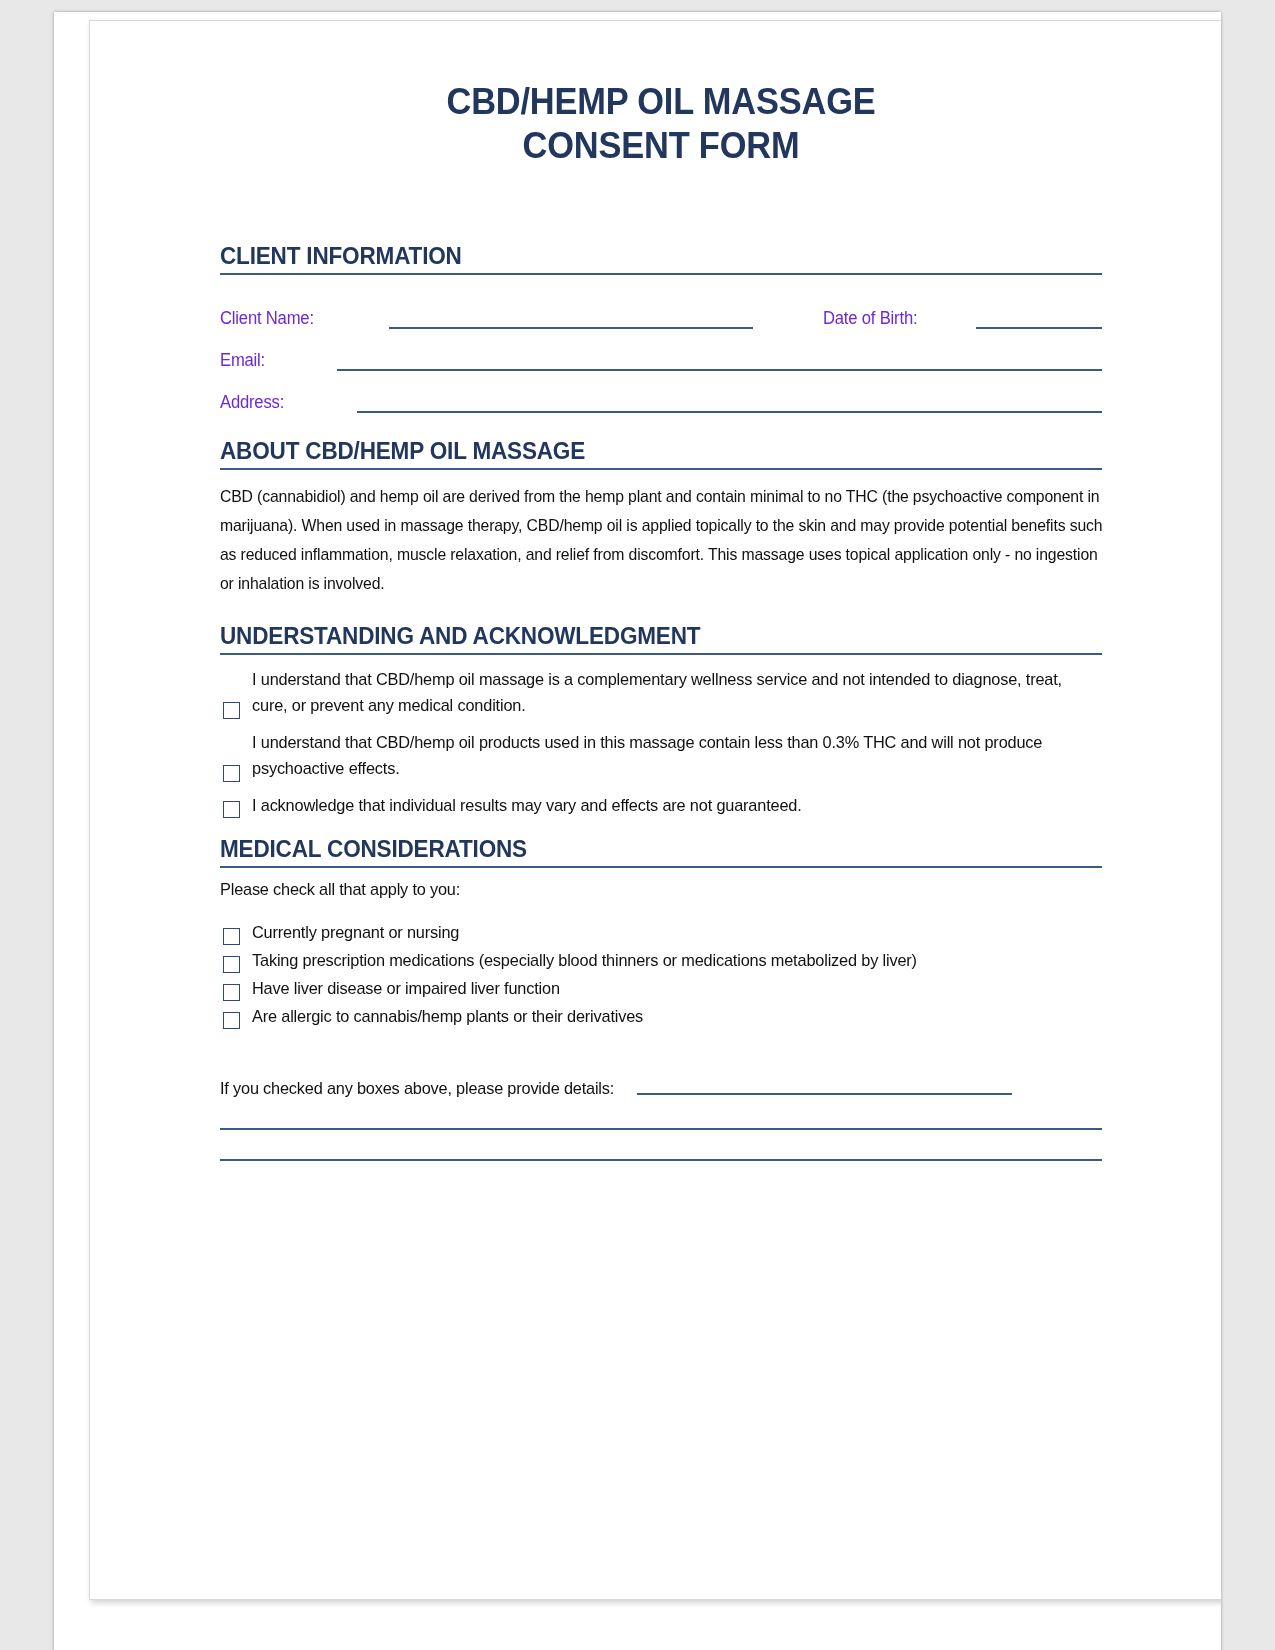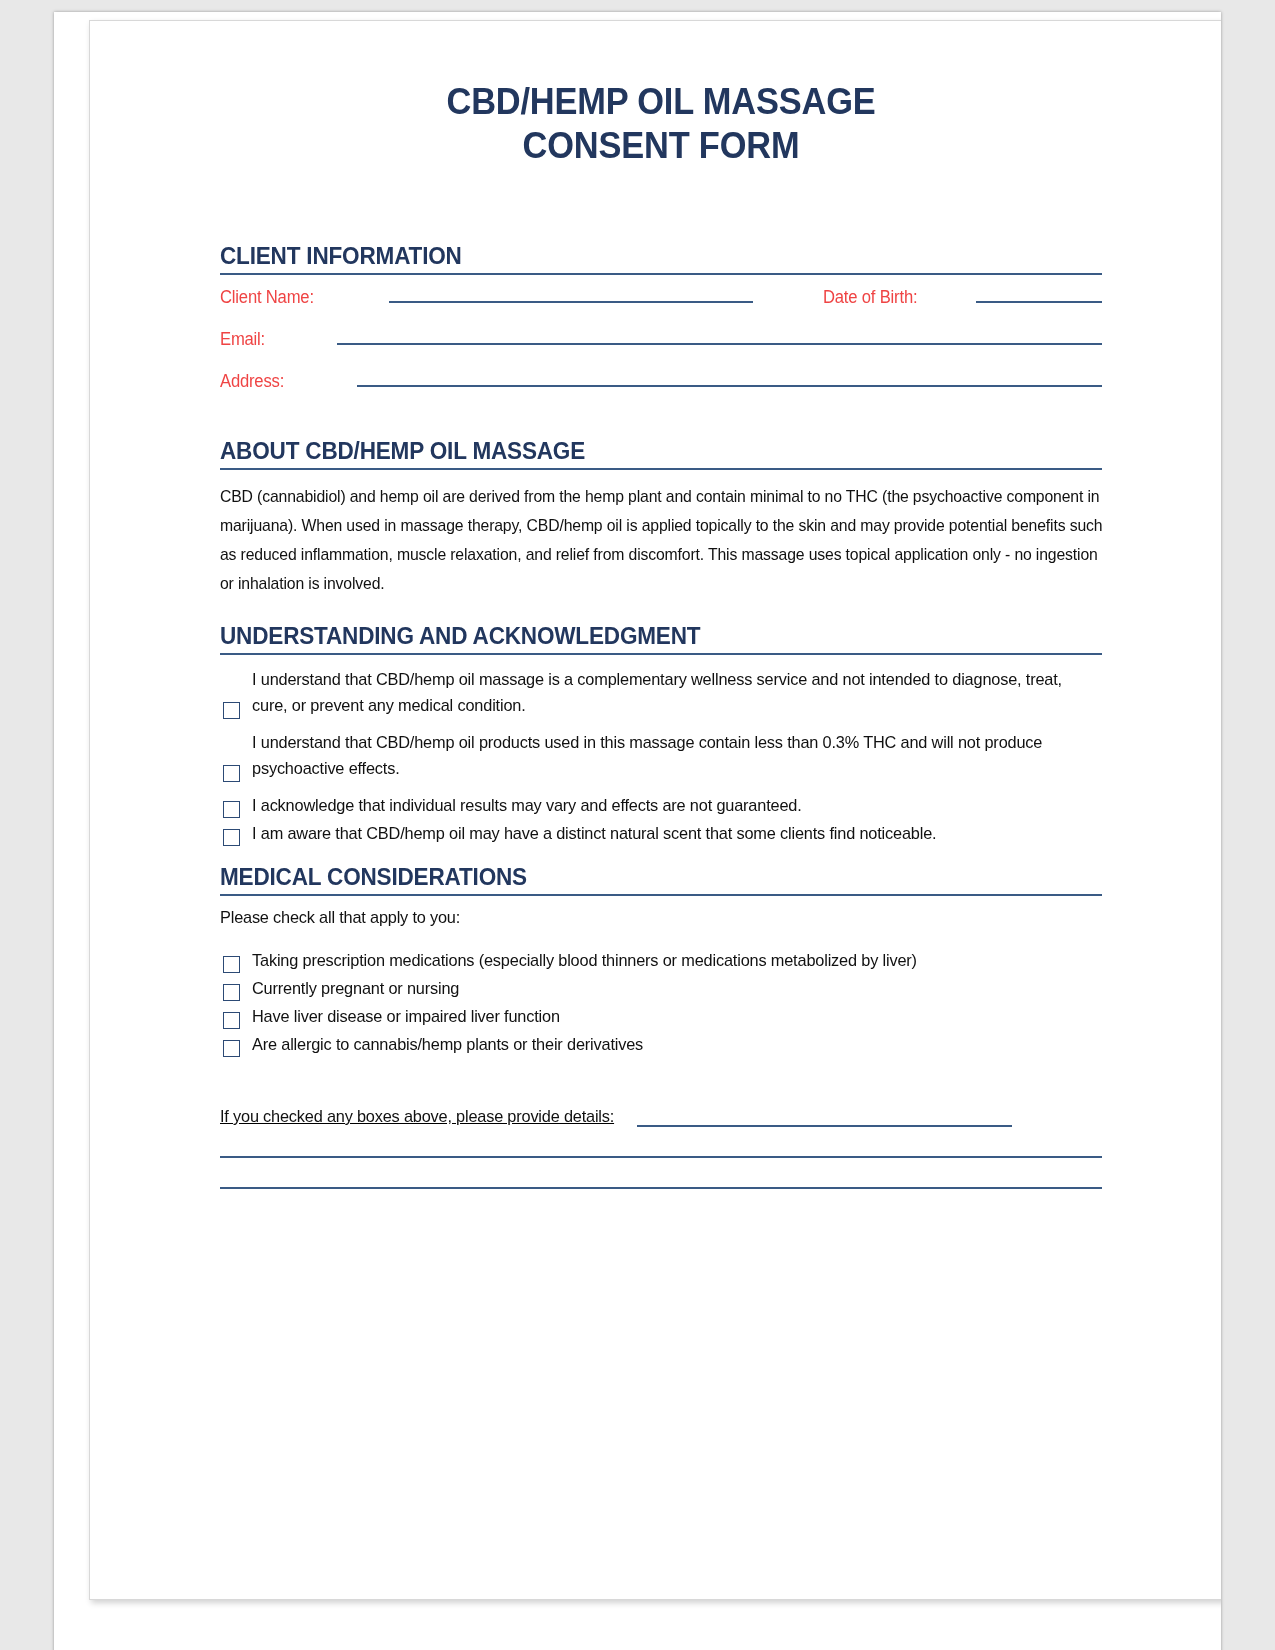--- a/index.html
+++ b/index.html
@@ -78,23 +78,23 @@
     line-height: 29px;
     letter-spacing: -0.15px;
     transform: scaleX(0.95);
     transform-origin: left top;
     width: 930px;
   }
 
   
   .field-row {
     display: flex;
-    align-items: flex-start;
+    align-items: flex-end;
     height: 42px;
-    color: #ef4444;
+    color: #6d28d9;
     font-size: 17.5px;
     letter-spacing: -0.2px;
     gap: 13px;
   }
   .field-label {
     white-space: nowrap;
     transform: scaleX(0.95);
     transform-origin: left center;
   }
   .fill-line {
@@ -139,23 +139,22 @@
     color: #111;
     font-size: 17px;
     letter-spacing: -0.2px;
     transform: scaleX(0.96);
     transform-origin: left center;
     white-space: nowrap;
   }
 
   .detail-row {
     display: flex;
-    align-items: flex-end;
+    align-items: flex-start;
     margin-top: 17px;
-    text-decoration: underline;
   }
   .detail-rule {
     border-top: 2.2px solid #3a5b85;
     height: 0;
     width: 882px;
     margin-top: 29px;
   }
   .spacer-14 { height: 14px; }
   .spacer-18 { height: 18px; }
   .spacer-24 { height: 24px; }
@@ -225,45 +224,41 @@
             <span class="check-text">I understand that CBD/hemp oil massage is a complementary wellness service and not intended to diagnose, treat, cure, or prevent any medical condition.</span>
           </div>
           <div class="check-item">
             <span class="cbox"></span>
             <span class="check-text">I understand that CBD/hemp oil products used in this massage contain less than 0.3% THC and will not produce psychoactive effects.</span>
           </div>
           <div class="check-item tight">
             <span class="cbox"></span>
             <span class="check-text single">I acknowledge that individual results may vary and effects are not guaranteed.</span>
           </div>
-          <div class="check-item tight">
-            <span class="cbox"></span>
-            <span class="check-text single">I am aware that CBD/hemp oil may have a distinct natural scent that some clients find noticeable.</span>
-          </div>
         </div>
       </div>
 
       <div class="spacer-14"></div>
 
       <div class="section">
         <div class="sec-head">MEDICAL CONSIDERATIONS</div>
         <div class="sec-rule"></div>
 
         <div class="plain-line">Please check all that apply to you:</div>
 
         <div class="spacer-18"></div>
 
         <div class="check-list">
           <div class="check-item tight">
             <span class="cbox"></span>
+            <span class="check-text single">Currently pregnant or nursing</span>
+          </div>
+          <div class="check-item tight">
+            <span class="cbox"></span>
             <span class="check-text single">Taking prescription medications (especially blood thinners or medications metabolized by liver)</span>
-          </div>
-          <div class="check-item tight">
-            <span class="cbox"></span>
-            <span class="check-text single">Currently pregnant or nursing</span>
           </div>
           <div class="check-item tight">
             <span class="cbox"></span>
             <span class="check-text single">Have liver disease or impaired liver function</span>
           </div>
           <div class="check-item tight">
             <span class="cbox"></span>
             <span class="check-text single">Are allergic to cannabis/hemp plants or their derivatives</span>
           </div>
         </div>

